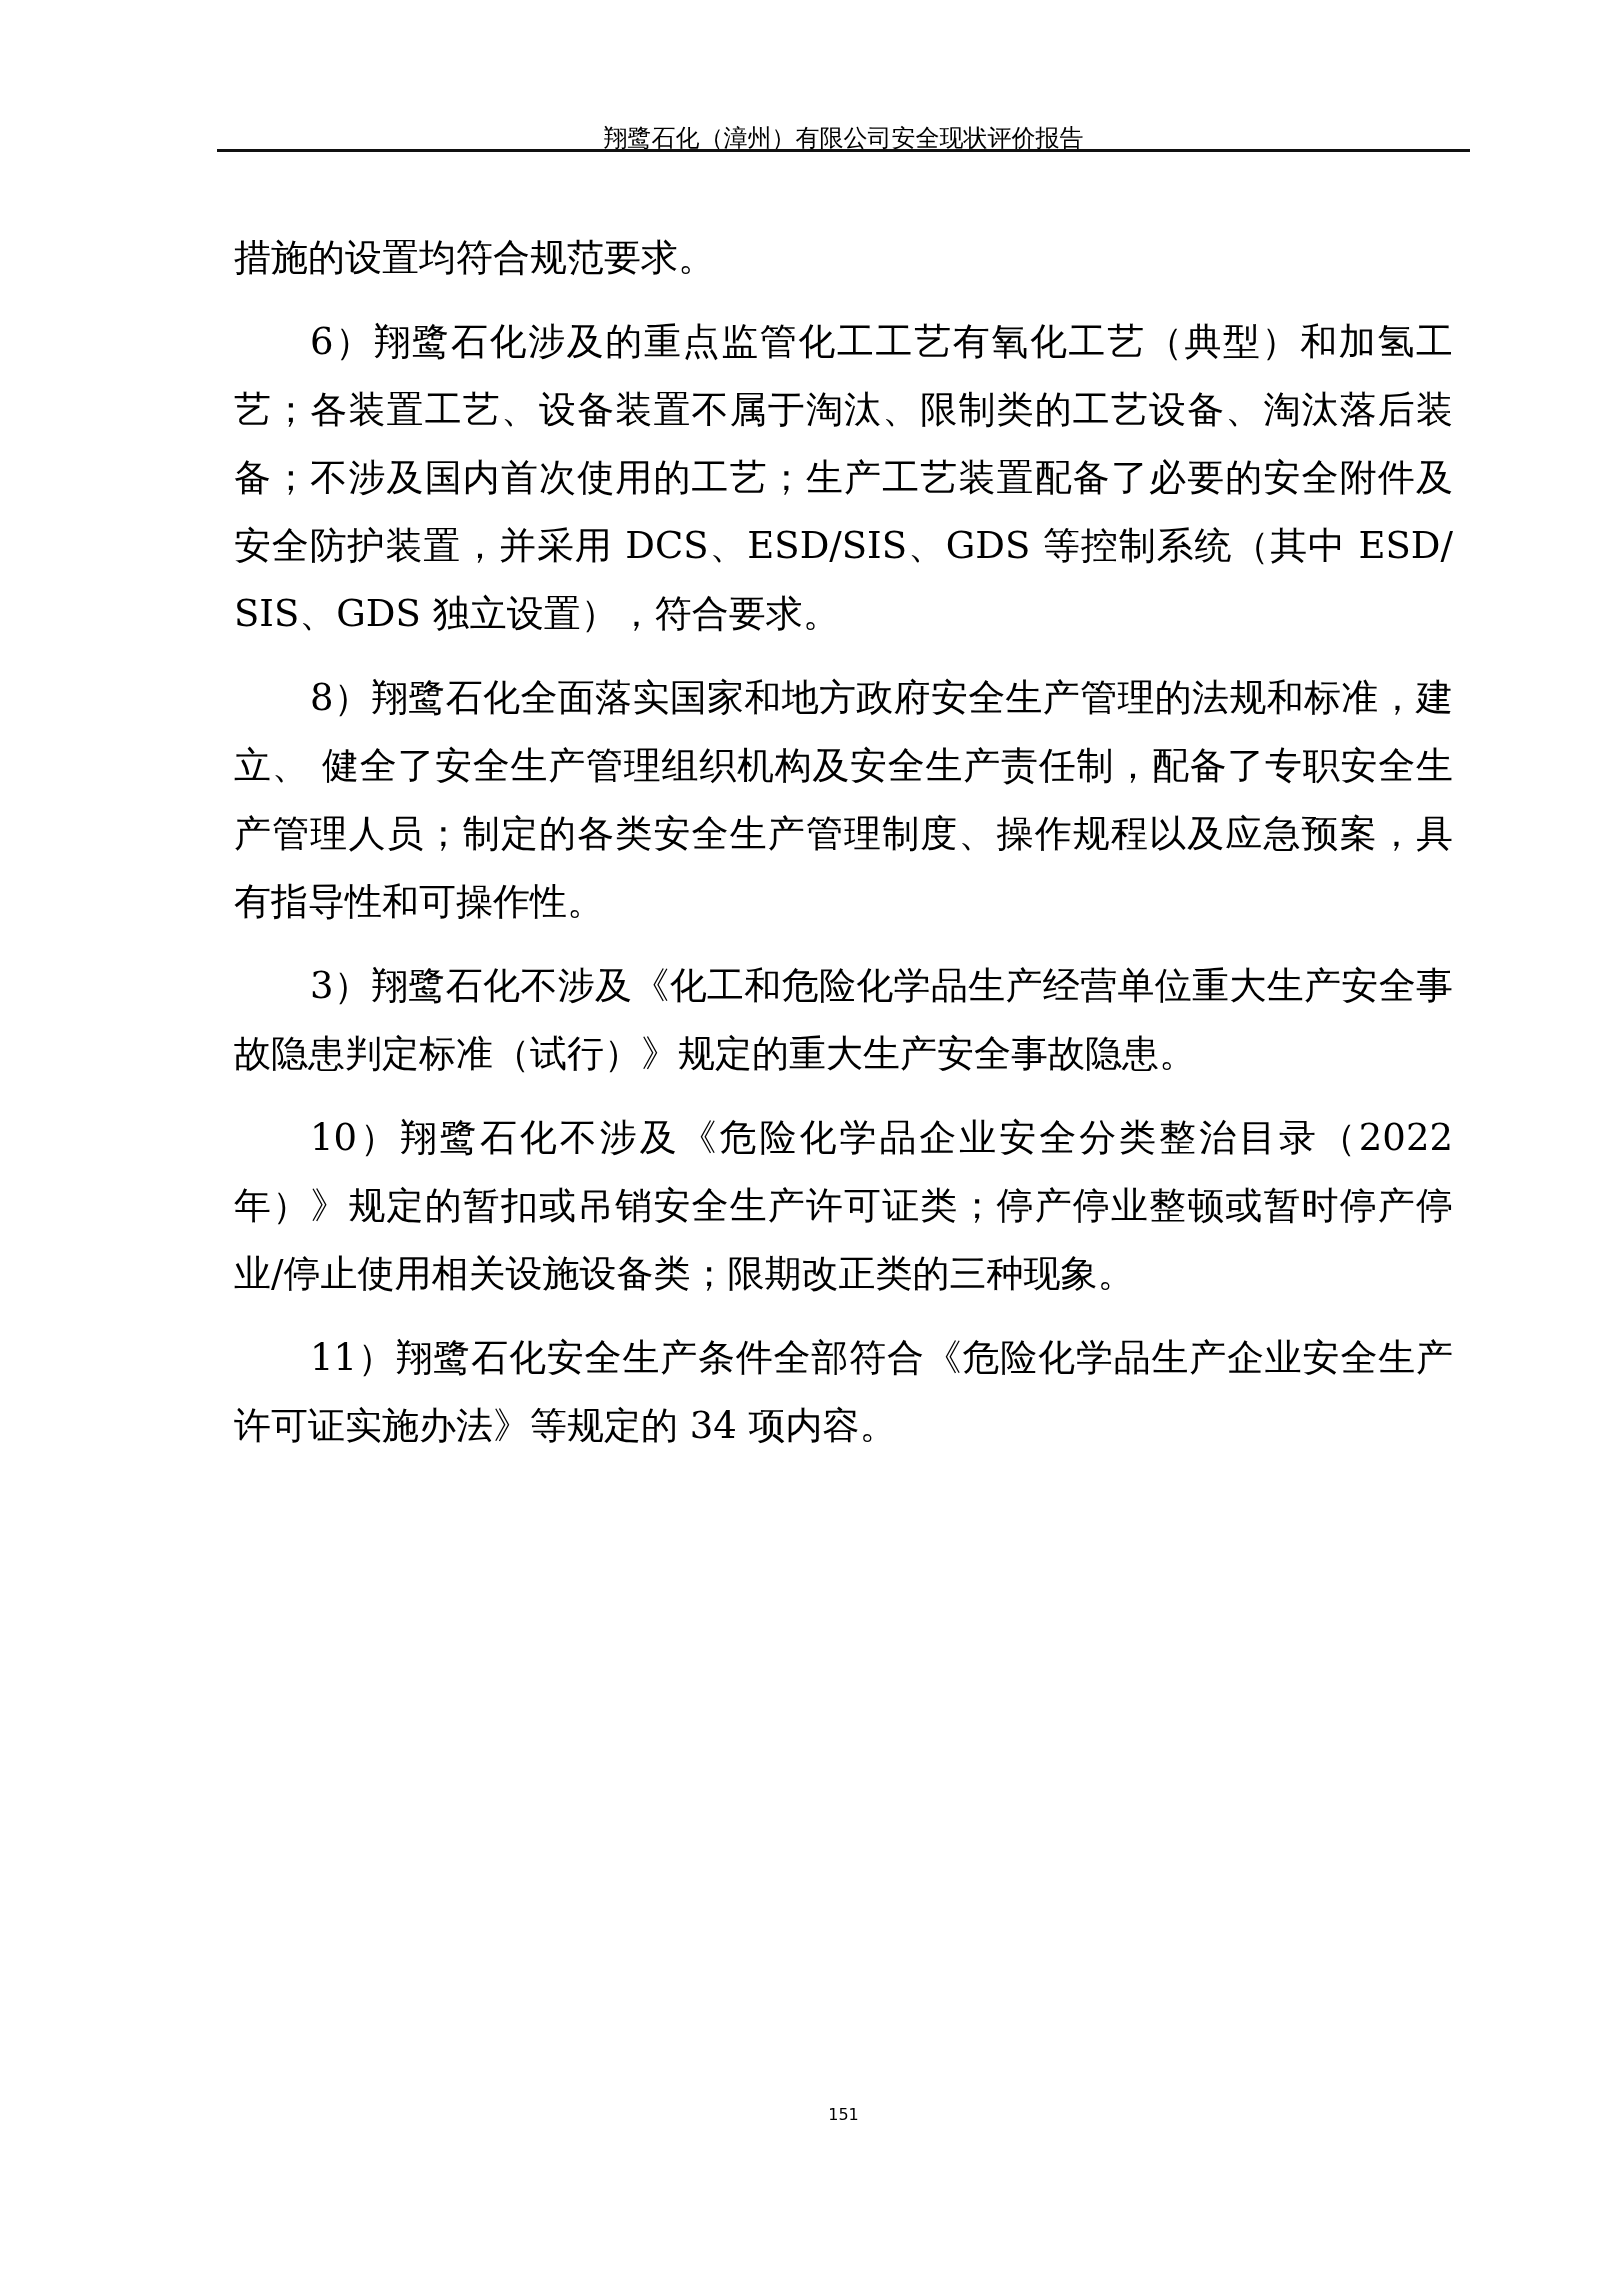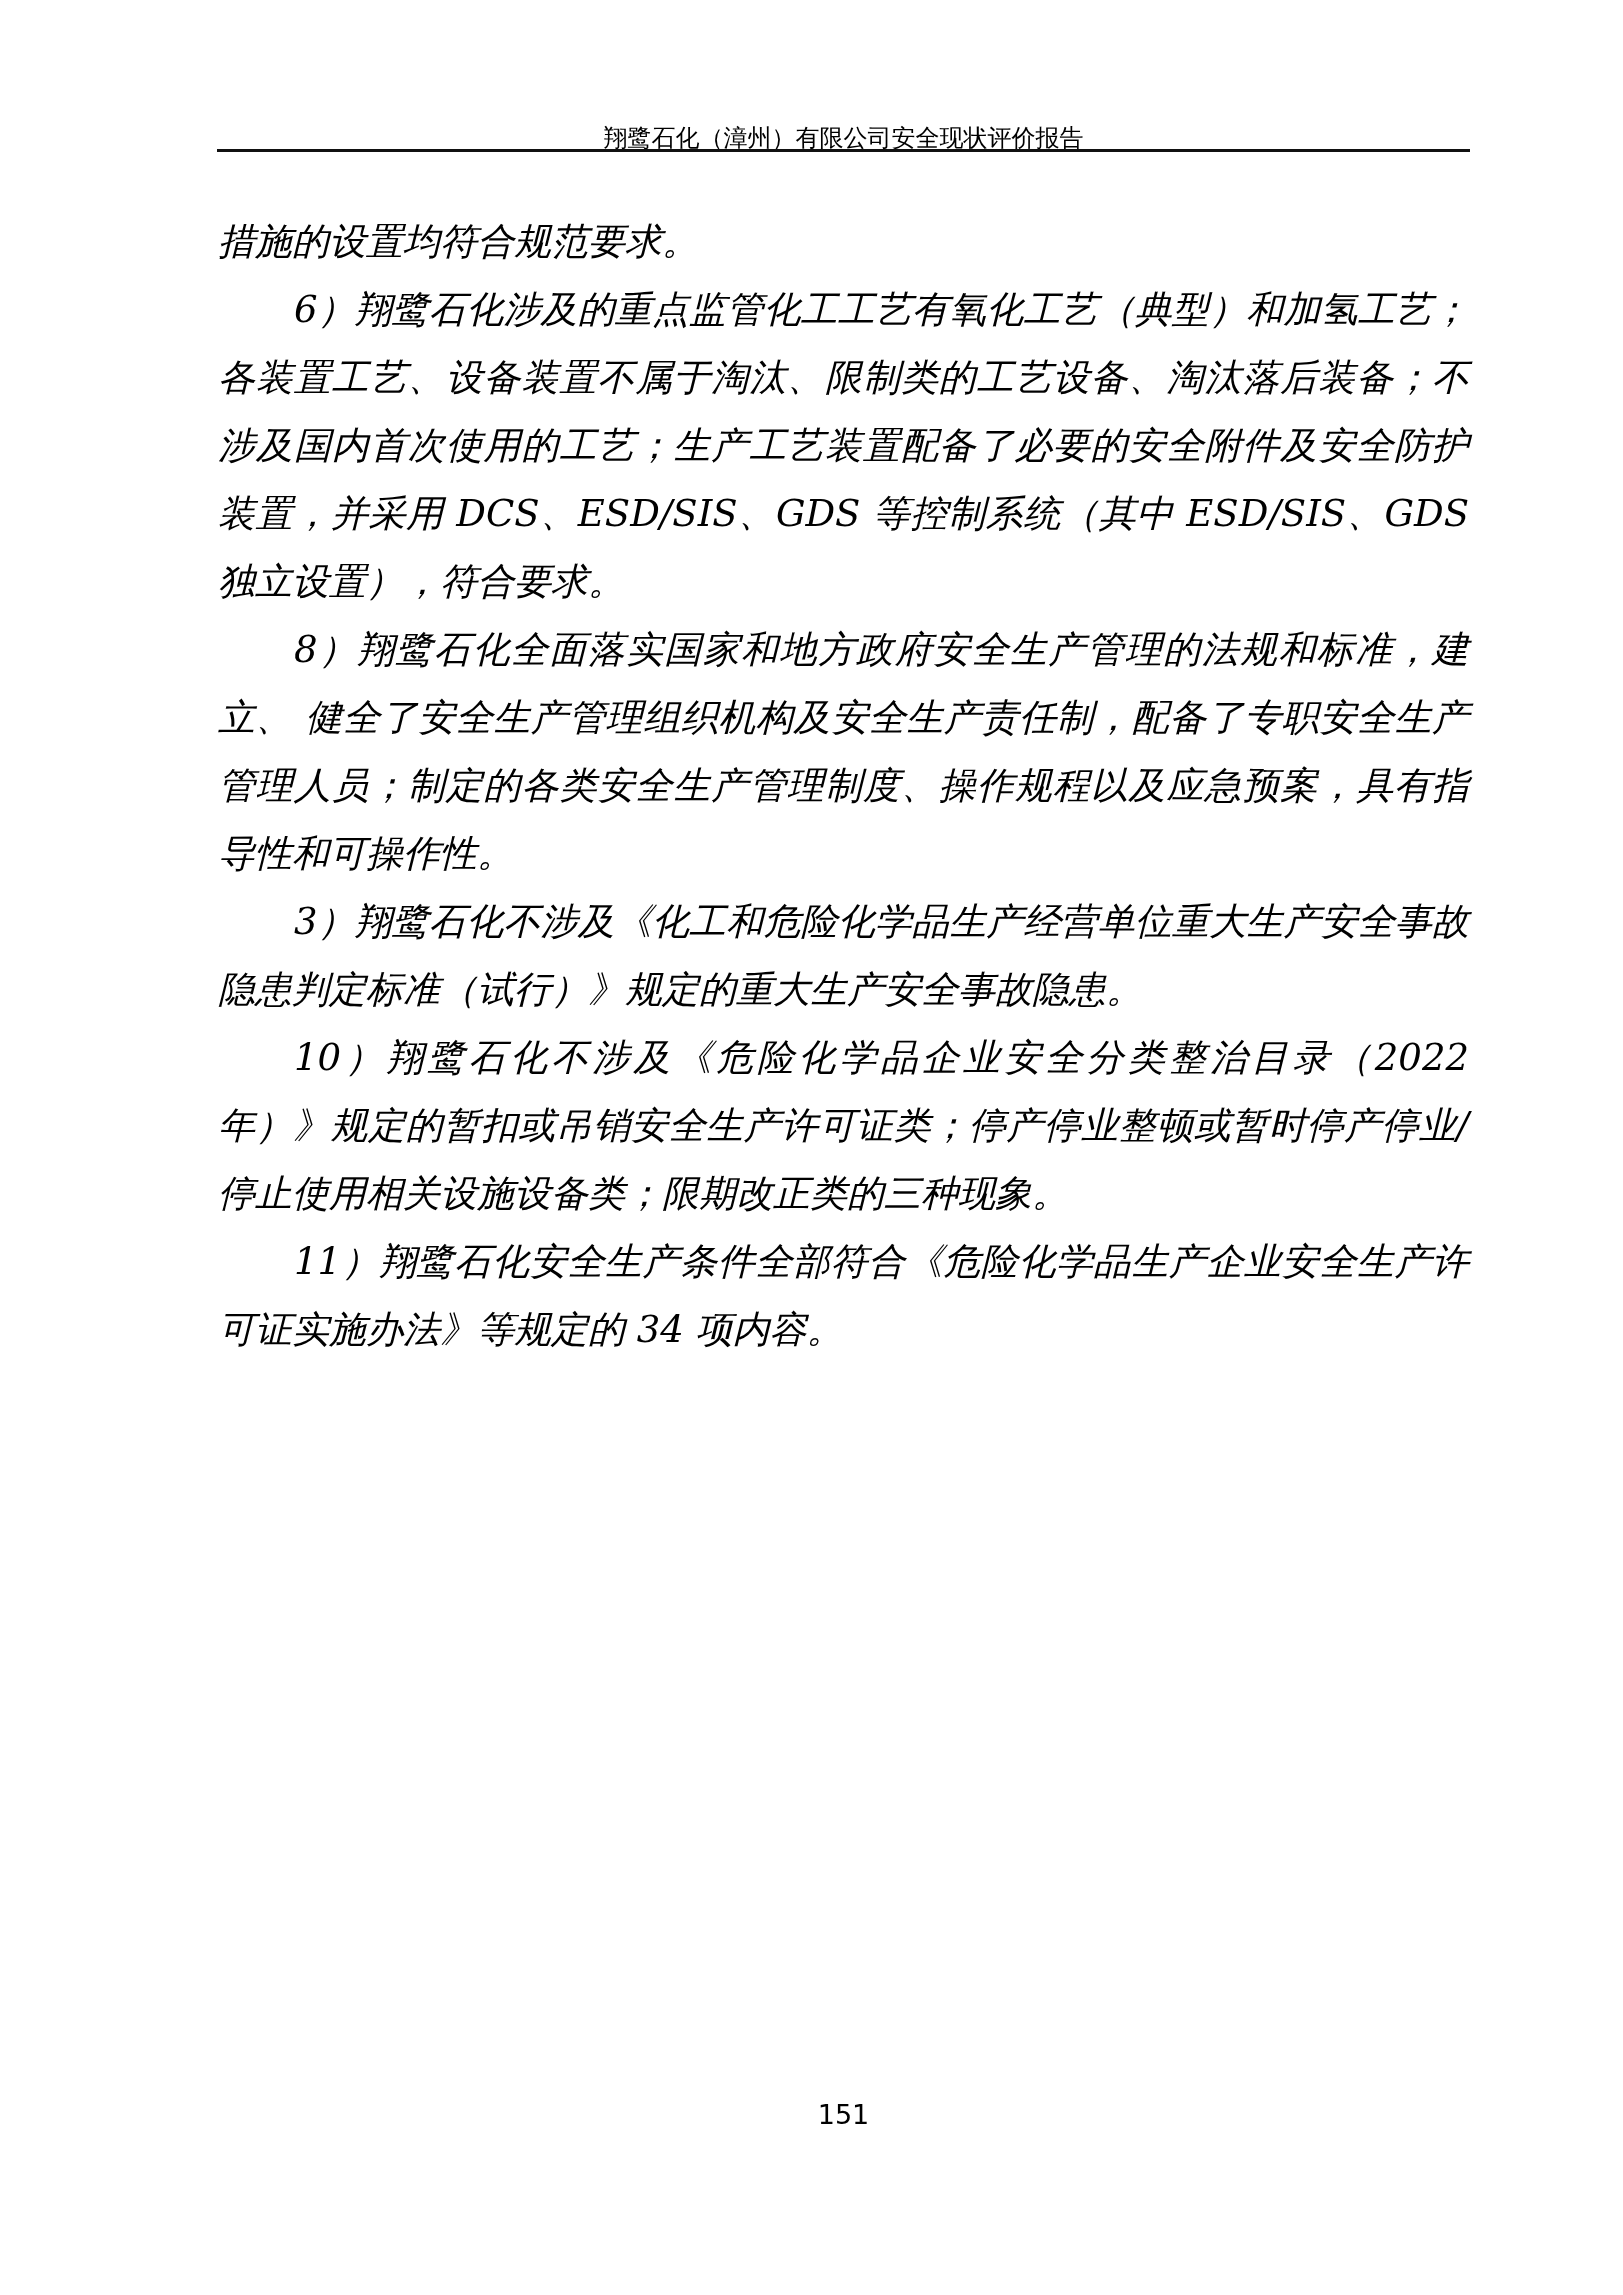--- a/index.html
+++ b/index.html
@@ -41,34 +41,33 @@
       left: 218px;
       top: 208px;
       width: 1251px;
       font-size: 37px;
       line-height: 68px;
       text-align: justify;
       text-justify: inter-character;
       word-break: break-all;
     }
     .body-text p {
-      margin: 0;
+      margin: 16px;
       padding: 0;
-      font-style: italic;
     }
     .body-text p.indent {
       text-indent: 76px;
     }
     .page-number {
       position: absolute;
       left: 778px;
       top: 2102px;
       width: 131px;
       text-align: center;
-      font-size: 27px;
+      font-size: 16px;
       line-height: 26px;
       font-family: "DejaVu Sans", "Liberation Sans", sans-serif;
     }
   </style>
 </head>
 <body>
 
 <div class="page-header">翔鹭石化（漳州）有限公司安全现状评价报告</div>
 <div class="header-rule"></div>
 

